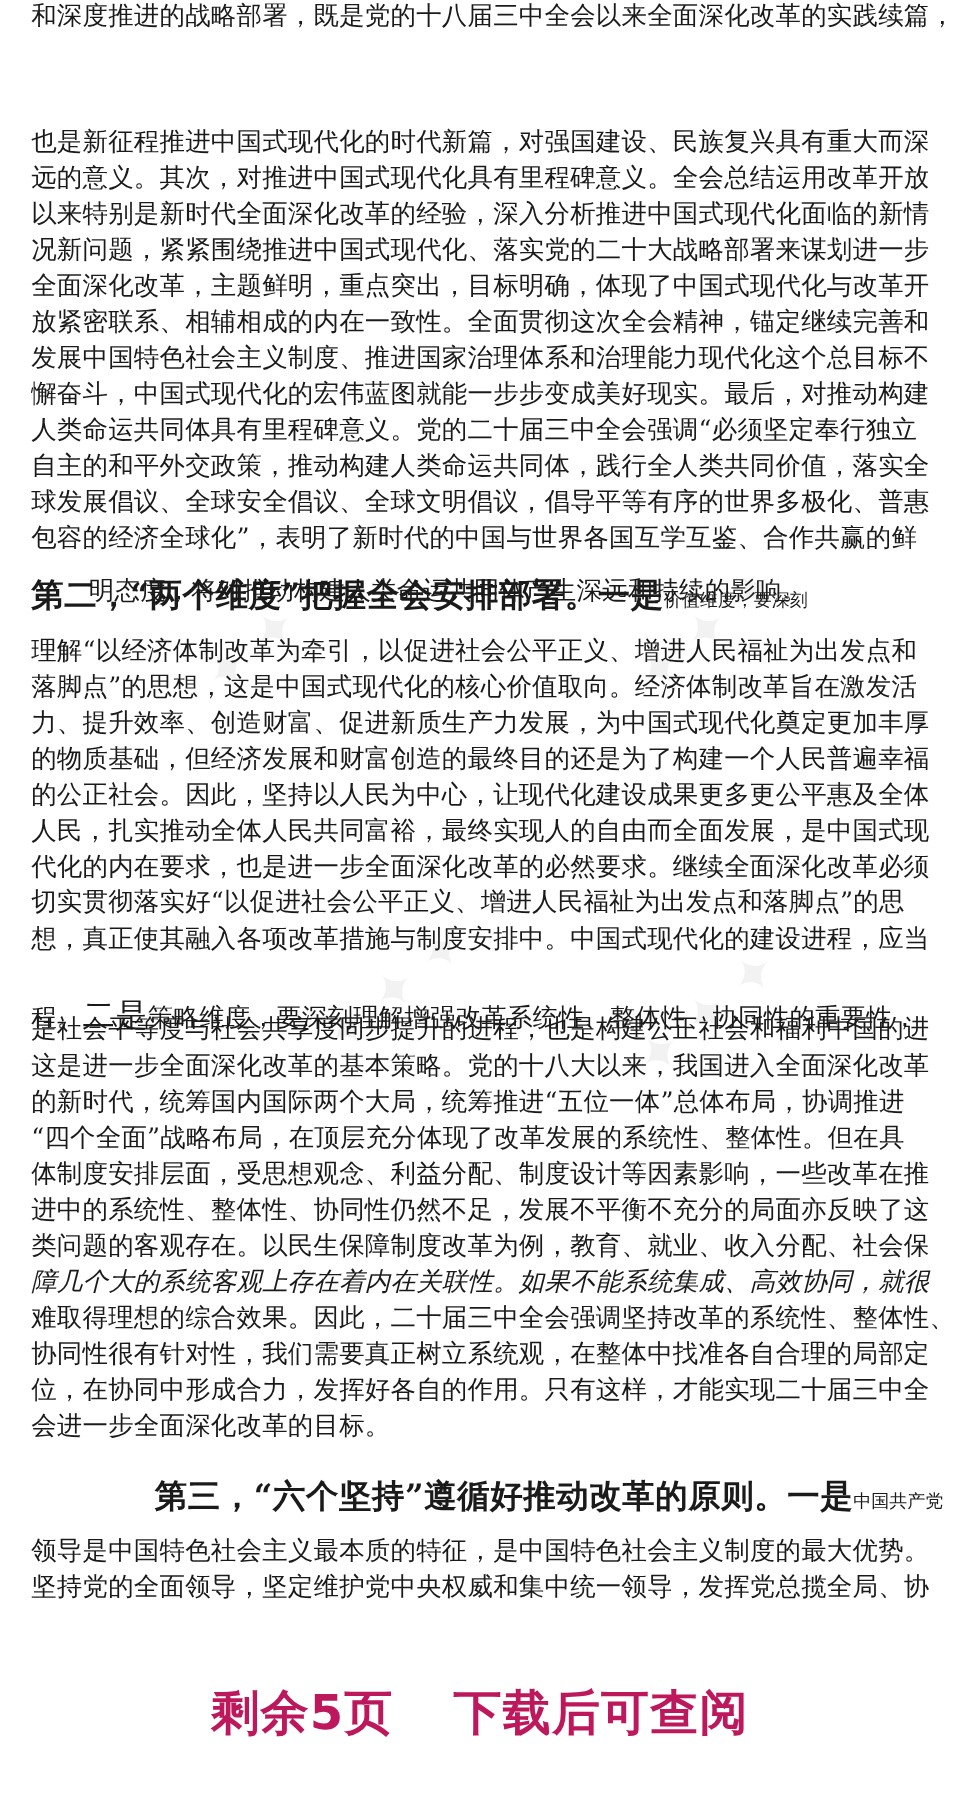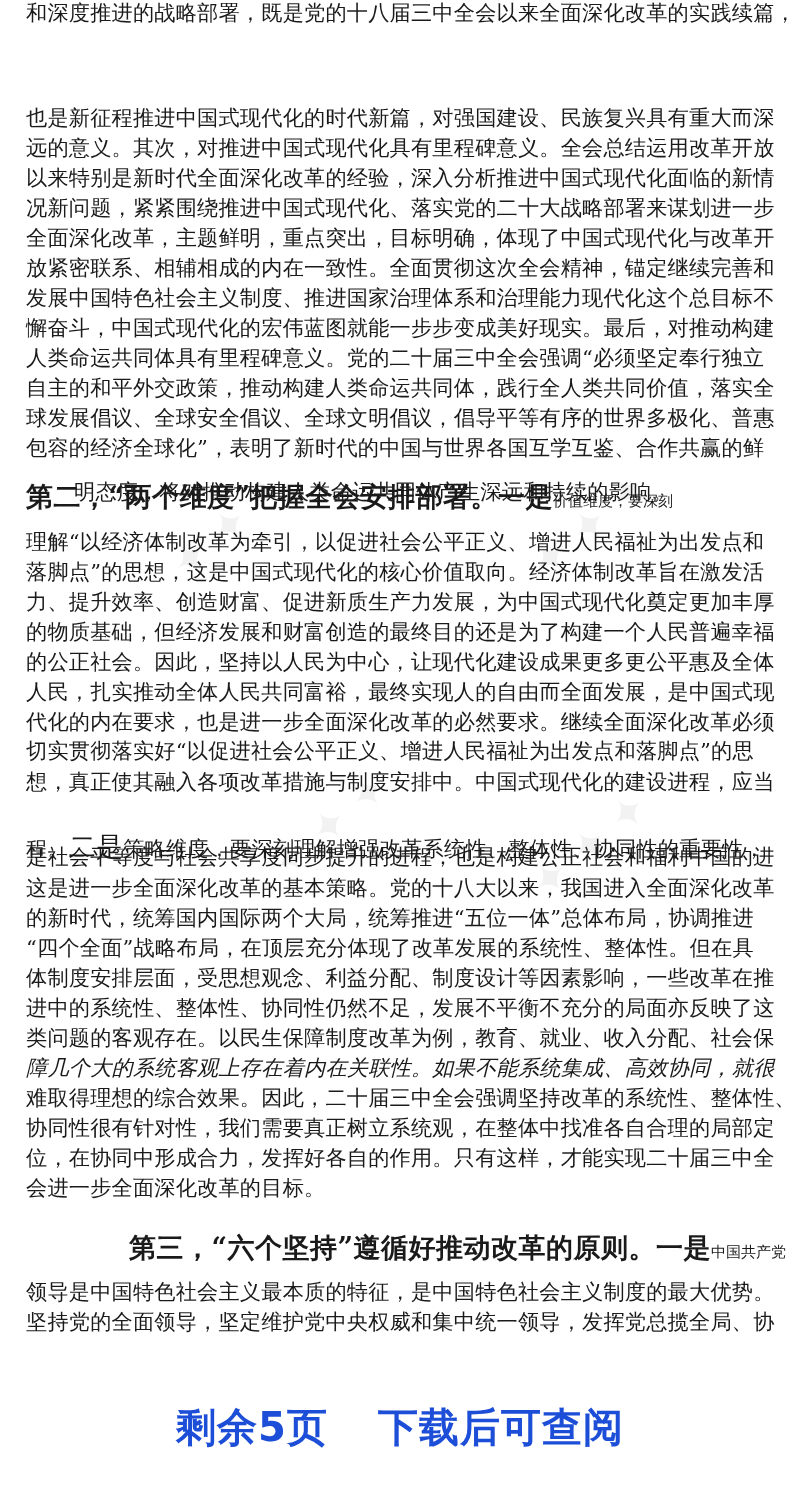--- a/index.html
+++ b/index.html
@@ -9,21 +9,21 @@
   .line { position: absolute; left: 26px; width: 752px; font-size: 21.2px; line-height: 30px;
           white-space: nowrap; letter-spacing: 0.2px; }
   .head { position: absolute; left: 26px; width: 760px; font-size: 27px; line-height: 40px;
           white-space: nowrap; font-weight: bold; letter-spacing: 0.5px; }
   .head .tail { font-size: 15px; font-weight: normal; letter-spacing: 0; }
   .line .lead { font-size: 27px; font-weight: normal; }
   .watermark { position: absolute; color: rgba(0,0,0,0.05); font-size: 44px; transform: rotate(-40deg);
                font-family: "DejaVu Sans", sans-serif; white-space: nowrap; pointer-events: none; }
   .footer { position: absolute; left: 0; top: 1400px; width: 800px; text-align: center;
             font-family: "DejaVu Sans", "Liberation Sans", sans-serif; font-weight: bold;
-            font-size: 40px; color: #1d4ed8; letter-spacing: 1px; }
+            font-size: 40px; color: #be185d; letter-spacing: 1px; }
   .footer span { display: inline-block; }
   .footer .gap { width: 50px; }
 </style>
 </head>
 <body>
 
 <div class="page">
 
   <div class="watermark" style="left:160px;top:500px;">✦ ✦ ✦</div>
   <div class="watermark" style="left:520px;top:500px;">✦ ✦ ✦</div>

